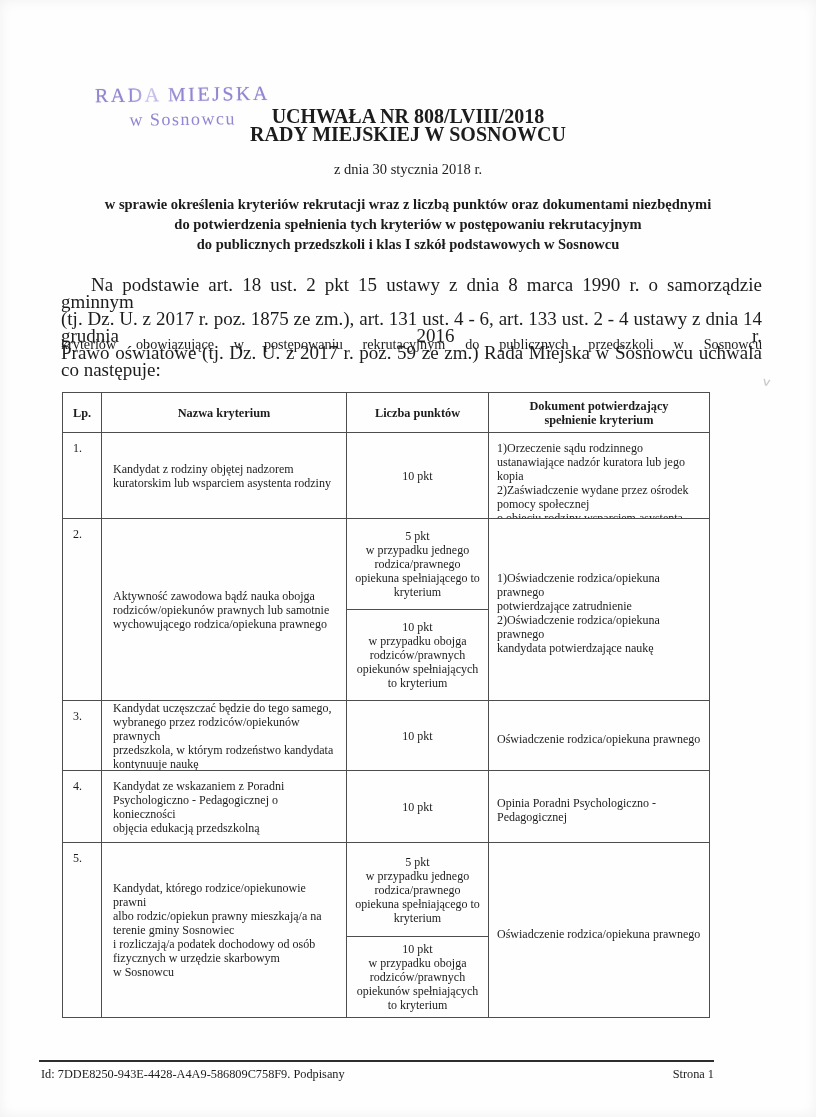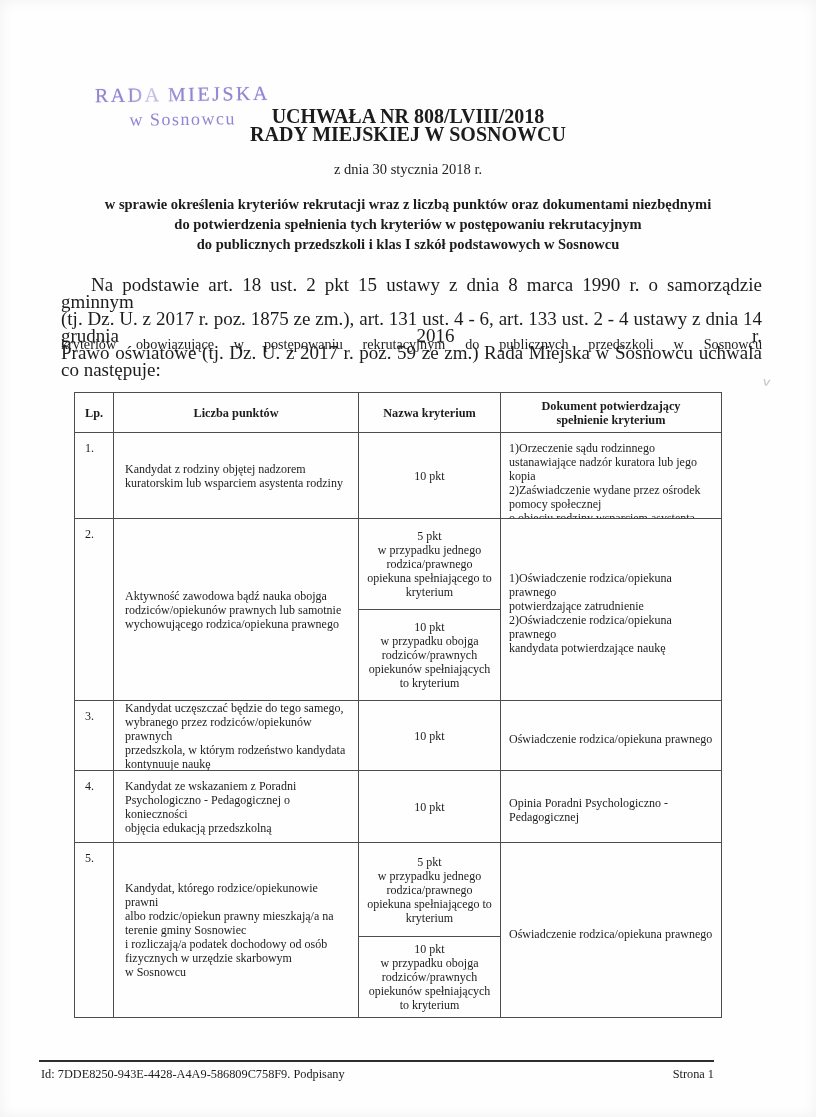--- a/index.html
+++ b/index.html
@@ -26,21 +26,21 @@
   .preamble { position:absolute; top:276px; left:61px; width:701px; font-size:19px; line-height:17px; }
   .section1 { position:absolute; top:336px; left:61px; width:701px; font-size:14.2px; line-height:17px; }
   .jline { text-align:justify; text-align-last:justify; }
   .jend   { text-align:justify; text-align-last:left; }
   .indent { text-indent:30px; }
   .marker { font-weight:bold; }
   
   .scan-mark { position:absolute; left:761px; top:373px; color:#c9c9c9; font-size:15px;
     transform:rotate(10deg) scaleY(.75); }
   
-  .doc-table { position:absolute; left:74px; top:392px; width:647px;
+  .doc-table { position:absolute; left:62px; top:392px; width:647px;
     border-right:1px solid #4d4d4d; border-bottom:1px solid #4d4d4d;
     font-size:12px; line-height:14px; }
   .trow { display:grid; grid-template-columns:39px 245px 142px 221px; }
   .cell { border-left:1px solid #4d4d4d; border-top:1px solid #4d4d4d;
     box-sizing:border-box; overflow:hidden; }
   .thead { height:40px; }
   .thead .cell { font-weight:bold; display:flex; align-items:center; justify-content:center;
     text-align:center; white-space:pre-line; font-size:12.3px; }
   .h-r1 { height:86px; }  .h-r2 { height:182px; } .h-r3 { height:70px; }
   .h-r4 { height:72px; }  .h-r5 { height:175px; }
@@ -91,22 +91,22 @@
   <div class="section1">
     <div class="jline">kryteriów obowiązujące w postępowaniu rekrutacyjnym do publicznych przedszkoli w Sosnowcu</div>
   </div>
 
   <div class="scan-mark">∨</div>
 
   <div class="doc-table">
 
     <div class="trow thead">
       <div class="cell">Lp.</div>
+      <div class="cell">Nazwa kryterium</div>
       <div class="cell">Liczba punktów</div>
-      <div class="cell">Nazwa kryterium</div>
       <div class="cell">Dokument potwierdzający
 spełnienie kryterium</div>
     </div>
 
     <div class="trow h-r1">
       <div class="cell cell-lp">1.</div>
       <div class="cell cell-name">Kandydat z rodziny objętej nadzorem
 kuratorskim lub wsparciem asystenta rodziny</div>
       <div class="cell cell-points">10 pkt</div>
       <div class="cell cell-doc">1)Orzeczenie sądu rodzinnego

